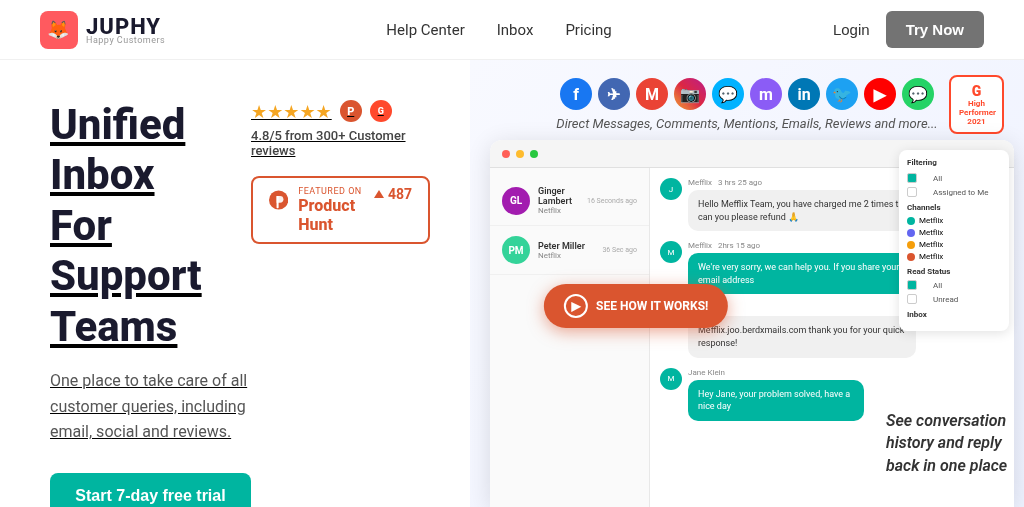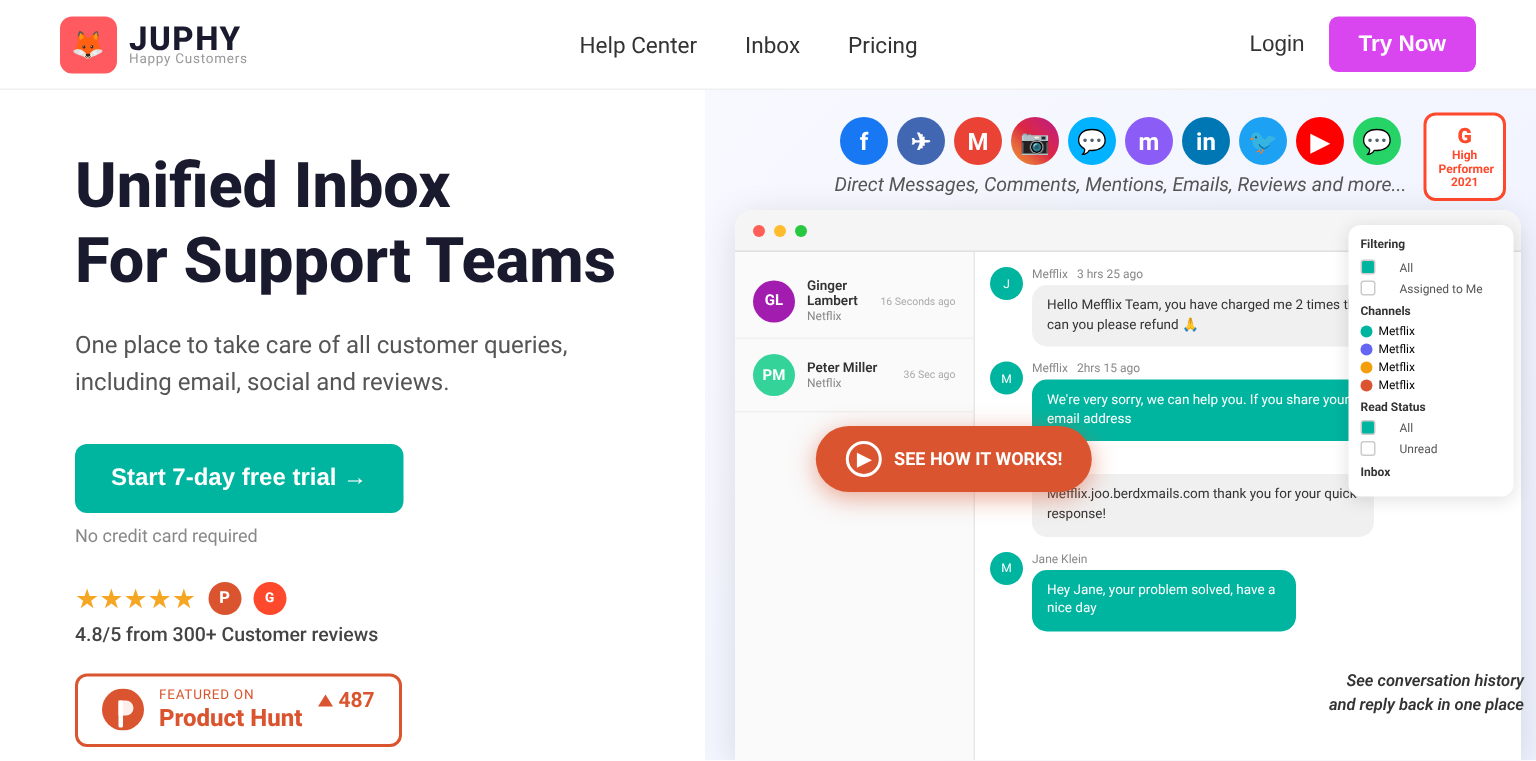--- a/index.html
+++ b/index.html
@@ -15,29 +15,29 @@
       width: 38px; height: 38px; background: #ff5a5f; border-radius: 8px;
       display: flex; align-items: center; justify-content: center; font-size: 18px;
     }
     .nav-logo-text { font-size: 22px; font-weight: 800; color: #1a1a2e; letter-spacing: 1px; }
     .nav-logo-sub { font-size: 9px; color: #999; letter-spacing: 0.5px; margin-top: -4px; }
     .nav-links { display: flex; align-items: center; gap: 32px; }
     .nav-link { text-decoration: none; color: #333; font-size: 15px; }
     .nav-actions { display: flex; align-items: center; gap: 16px; }
     .btn-login { background: none; border: none; font-size: 15px; color: #333; cursor: pointer; font-weight: 500; }
     .btn-try {
-      background: #d946ef; color: #fff; border: none; border-radius: 6px;
+      background: #737373; color: #fff; border: none; border-radius: 6px;
       padding: 10px 20px; font-size: 15px; font-weight: 600; cursor: pointer;
     }
 
     
     .main { display: flex; height: calc(507px - 60px); }
 
     
-    .left { width: 470px; padding: 40px 40px 30px 50px; display: flex; flex-direction: column; justify-content: space-between; }
+    .left { width: 470px; padding: 40px 40px 30px 50px; display: flex; flex-direction: row; justify-content: space-between; text-decoration: underline; }
     .hero-title { font-size: 42px; font-weight: 800; line-height: 1.2; color: #1a1a2e; margin-bottom: 16px; }
     .hero-subtitle { font-size: 16px; color: #555; line-height: 1.6; margin-bottom: 28px; max-width: 380px; }
     .btn-trial {
       display: inline-flex; align-items: center; gap: 10px;
       background: #00b5a0; color: #fff; border: none; border-radius: 8px;
       padding: 14px 24px; font-size: 16px; font-weight: 600; cursor: pointer;
       width: fit-content; margin-bottom: 8px;
     }
     .no-cc { font-size: 12px; color: #888; margin-bottom: 24px; }
 
@@ -163,22 +163,22 @@
       white-space: nowrap; z-index: 20;
     }
     .play-circle {
       width: 24px; height: 24px; border-radius: 50%; border: 2px solid #fff;
       display: flex; align-items: center; justify-content: center;
     }
 
     
     .conv-note {
       position: absolute; bottom: 30px; right: 8px;
-      font-size: 11px; color: #333; font-weight: 600;
-      line-height: 1.4; text-align: right; width: 130px;
+      font-size: 16px; color: #333; font-weight: 600;
+      line-height: 1.4; text-align: left; width: 130px;
       font-style: italic;
     }
 
     
     .hp-badge {
       position: absolute; top: 15px; right: 20px;
       background: #fff; border: 2px solid #ff492c; border-radius: 8px;
       padding: 6px 8px; text-align: center; font-size: 8px; color: #ff492c;
       font-weight: 700; width: 55px;
     }

